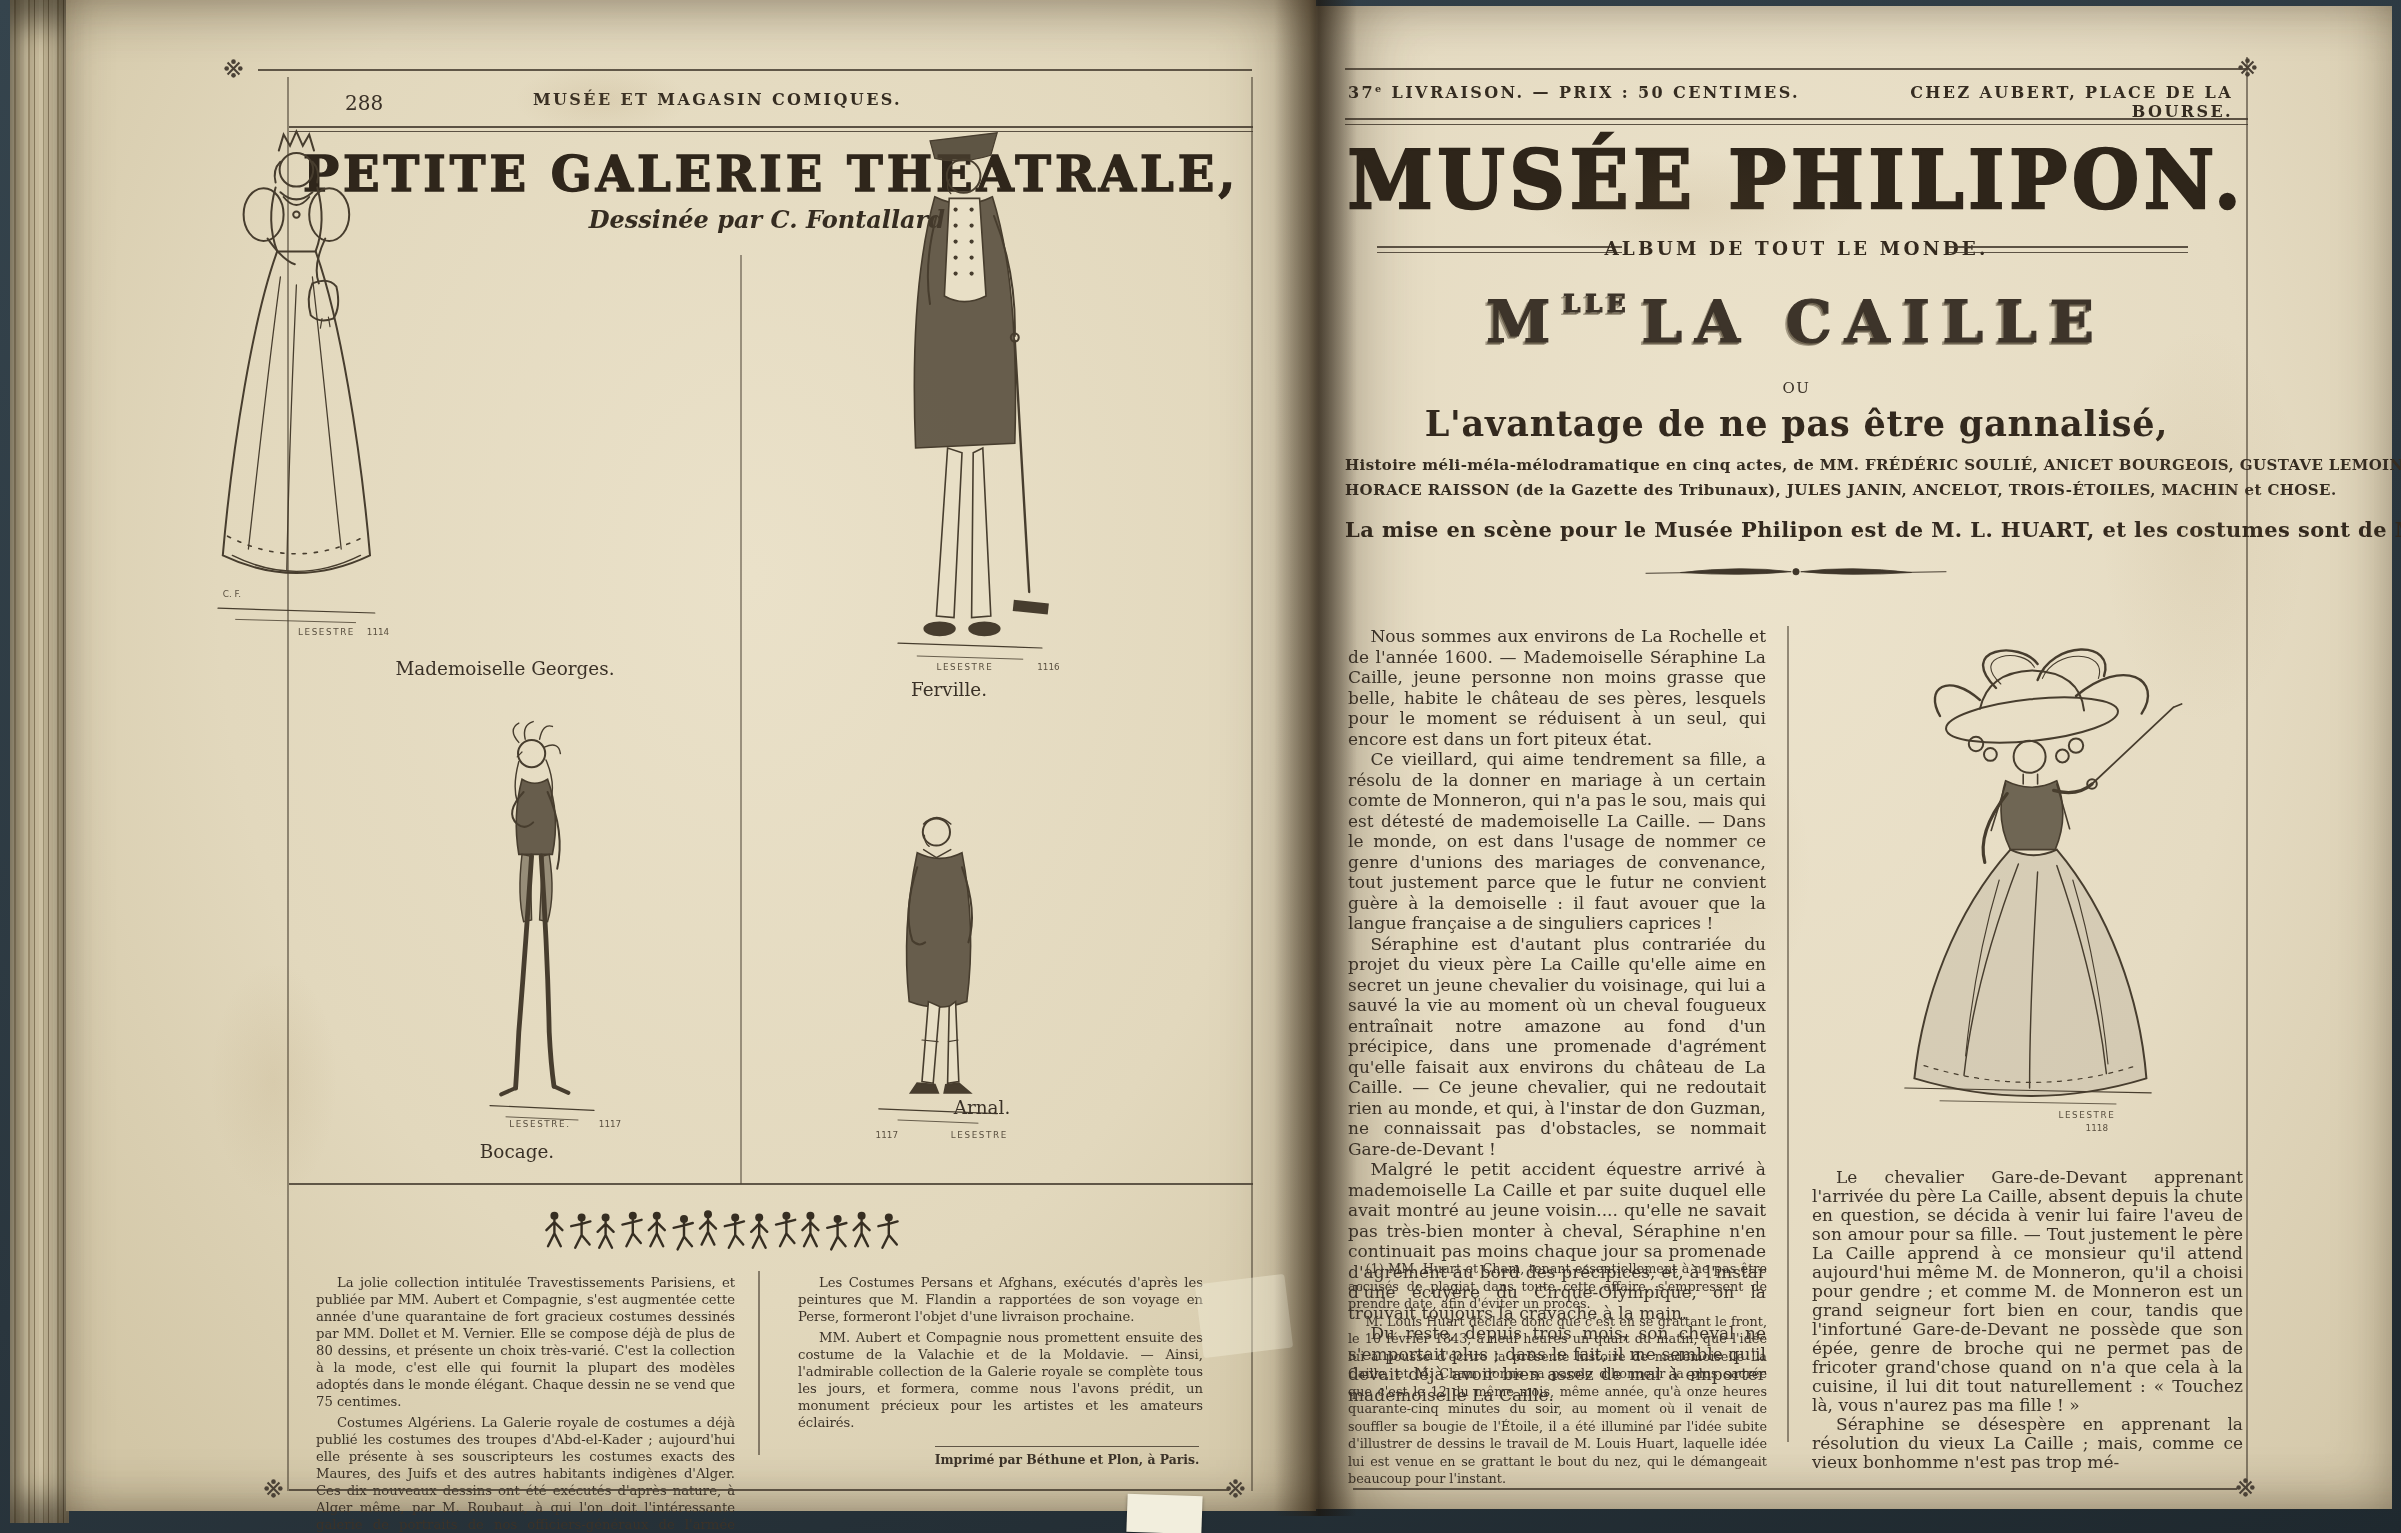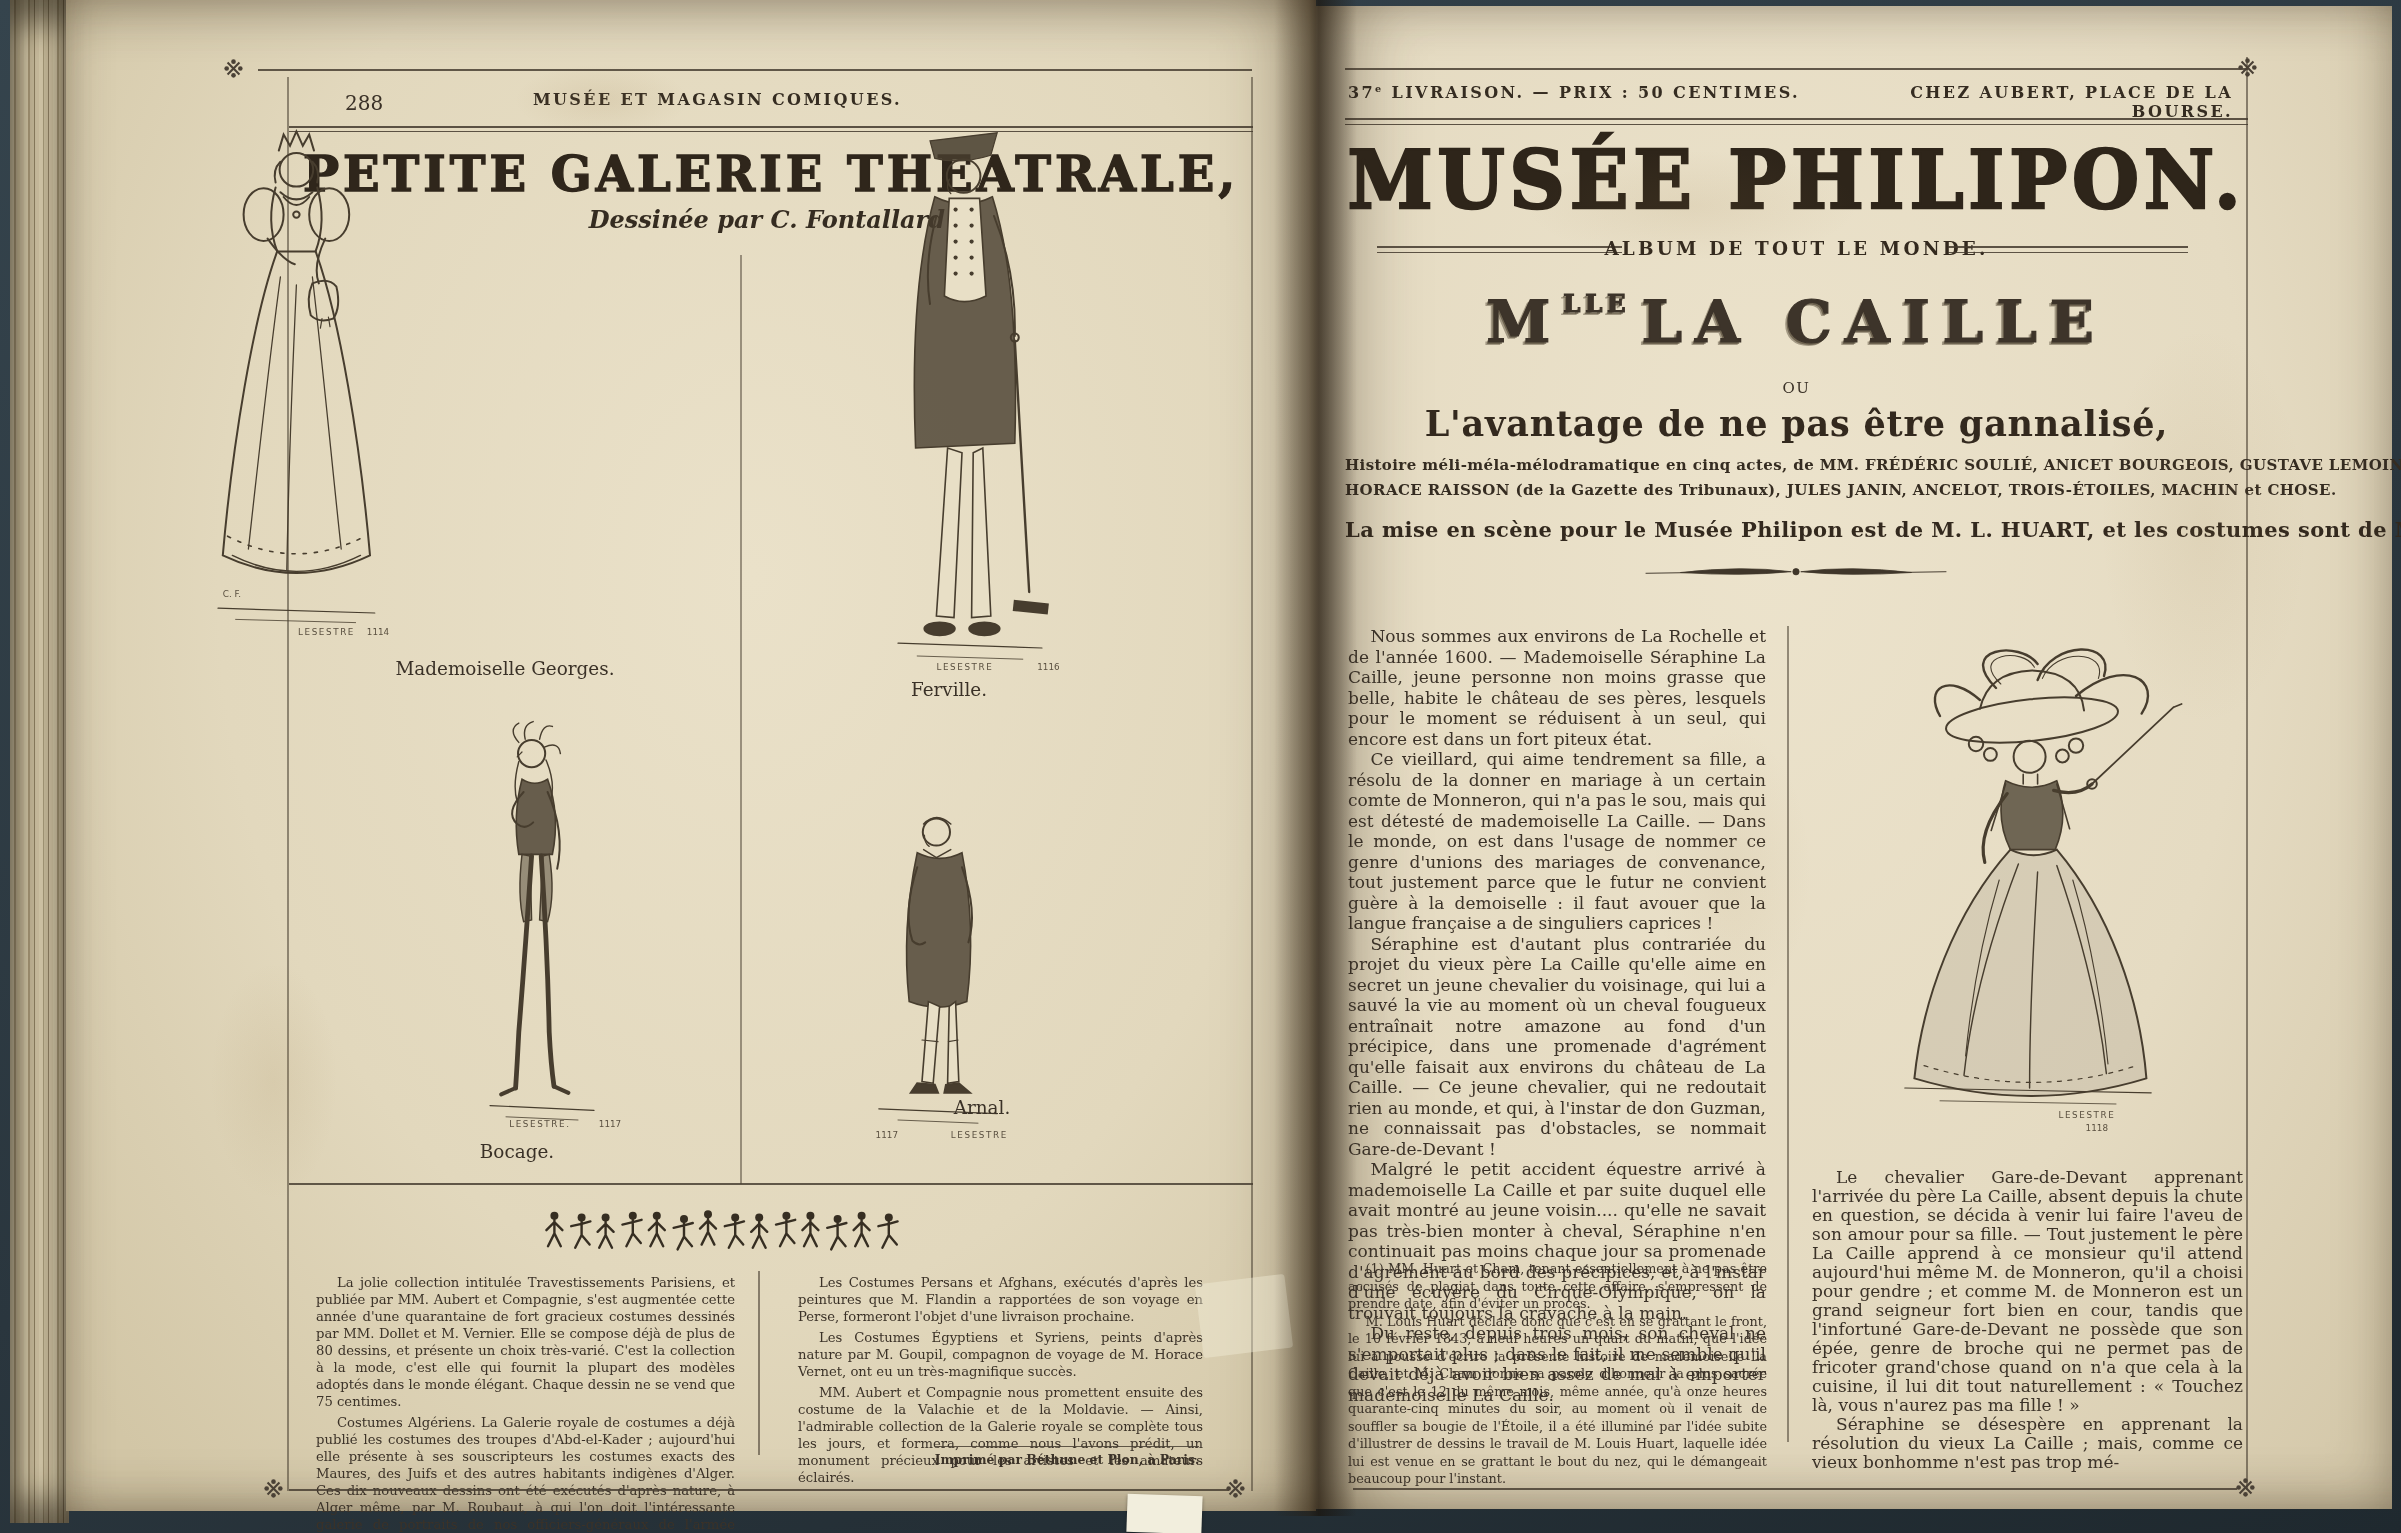--- a/index.html
+++ b/index.html
@@ -238,21 +238,20 @@
       <use href="#f2" x="434" y="48"></use>
   </svg>
 
   <div class="abs notes" style="left:250px;top:1274px;width:419px">
     <p>La jolie collection intitulée Travestissements Parisiens, et publiée par MM. Aubert et Compagnie, s'est augmentée cette année d'une quarantaine de fort gracieux costumes dessinés par MM. Dollet et M. Vernier. Elle se compose déjà de plus de 80 dessins, et présente un choix très-varié. C'est la collection à la mode, c'est elle qui fournit la plupart des modèles adoptés dans le monde élégant. Chaque dessin ne se vend que 75 centimes.</p>
     <p>Costumes Algériens. La Galerie royale de costumes a déjà publié les costumes des troupes d'Abd-el-Kader ; aujourd'hui elle présente à ses souscripteurs les costumes exacts des Maures, des Juifs et des autres habitants indigènes d'Alger. Ces dix nouveaux dessins ont été exécutés d'après nature, à Alger même, par M. Roubaut, à qui l'on doit l'intéressante galerie de portraits de nos officiers-généraux de l'armée d'Afrique.</p>
   </div>
   <div class="rule" style="left:692px;top:1271px;width:1.6px;height:184px;opacity:.6"></div>
   <div class="abs notes" style="left:732px;top:1274px;width:405px">
     <p>Les Costumes Persans et Afghans, exécutés d'après les peintures que M. Flandin a rapportées de son voyage en Perse, formeront l'objet d'une livraison prochaine.</p>
-    <p>Les Costumes Égyptiens et Syriens, peints d'après nature par M. Goupil, compagnon de voyage de M. Horace Vernet, ont eu un très-magnifique succès.</p>
     <p>MM. Aubert et Compagnie nous promettent ensuite des costume de la Valachie et de la Moldavie. — Ainsi, l'admirable collection de la Galerie royale se complète tous les jours, et formera, comme nous l'avons prédit, un monument précieux pour les artistes et les amateurs éclairés.</p>
   </div>
   <div class="rule" style="left:869px;top:1446px;width:264px;height:1.2px"></div>
   <div class="abs imprint ctr" style="left:837px;top:1452px;width:328px">Imprimé par Béthune et Plon, à Paris.</div>
 
   <div class="rule" style="left:223px;top:1489px;width:940px;height:1.6px"></div>
   <svg class="abs" style="left:197px;top:1478px" width="21" height="21" viewBox="0 0 20 20">
       <g fill="#4a4136">
         <circle cx="10" cy="3.5" r="2.2"></circle>
         <circle cx="10" cy="16.5" r="2.2"></circle>

